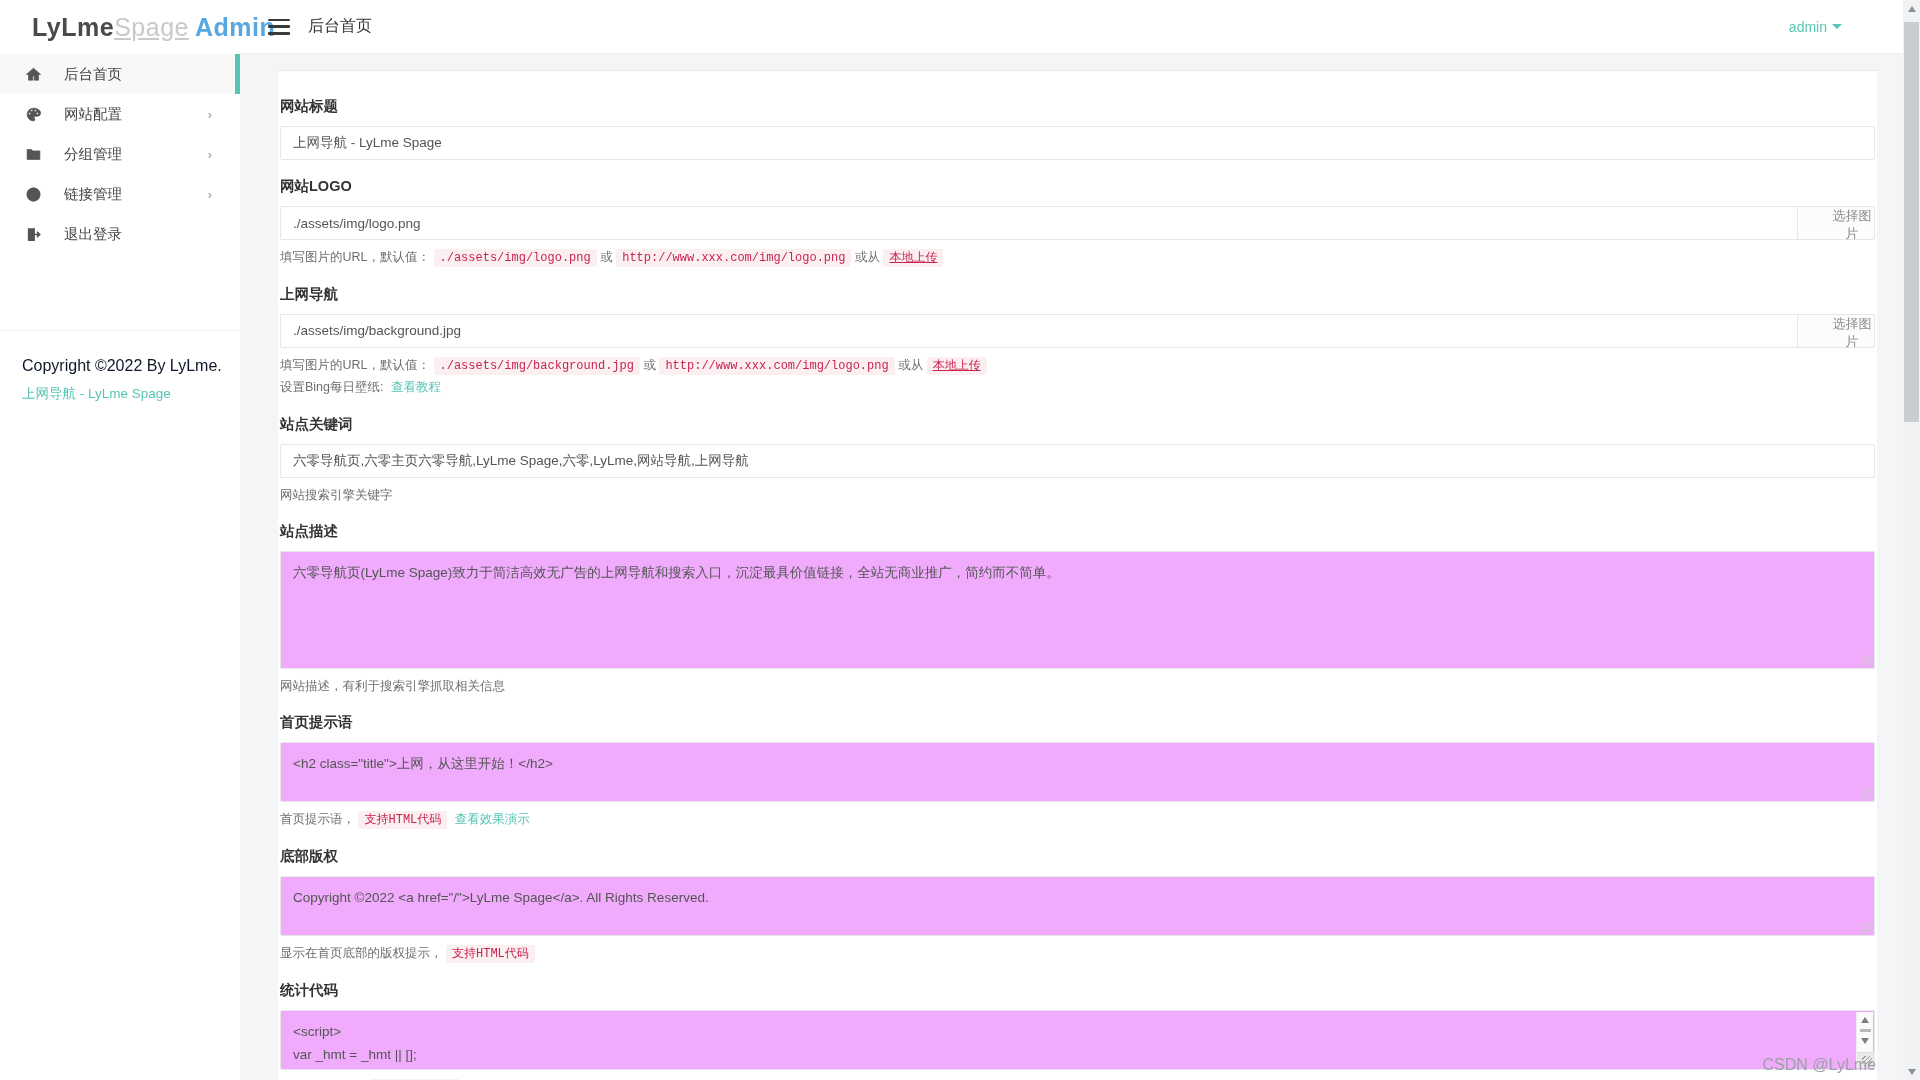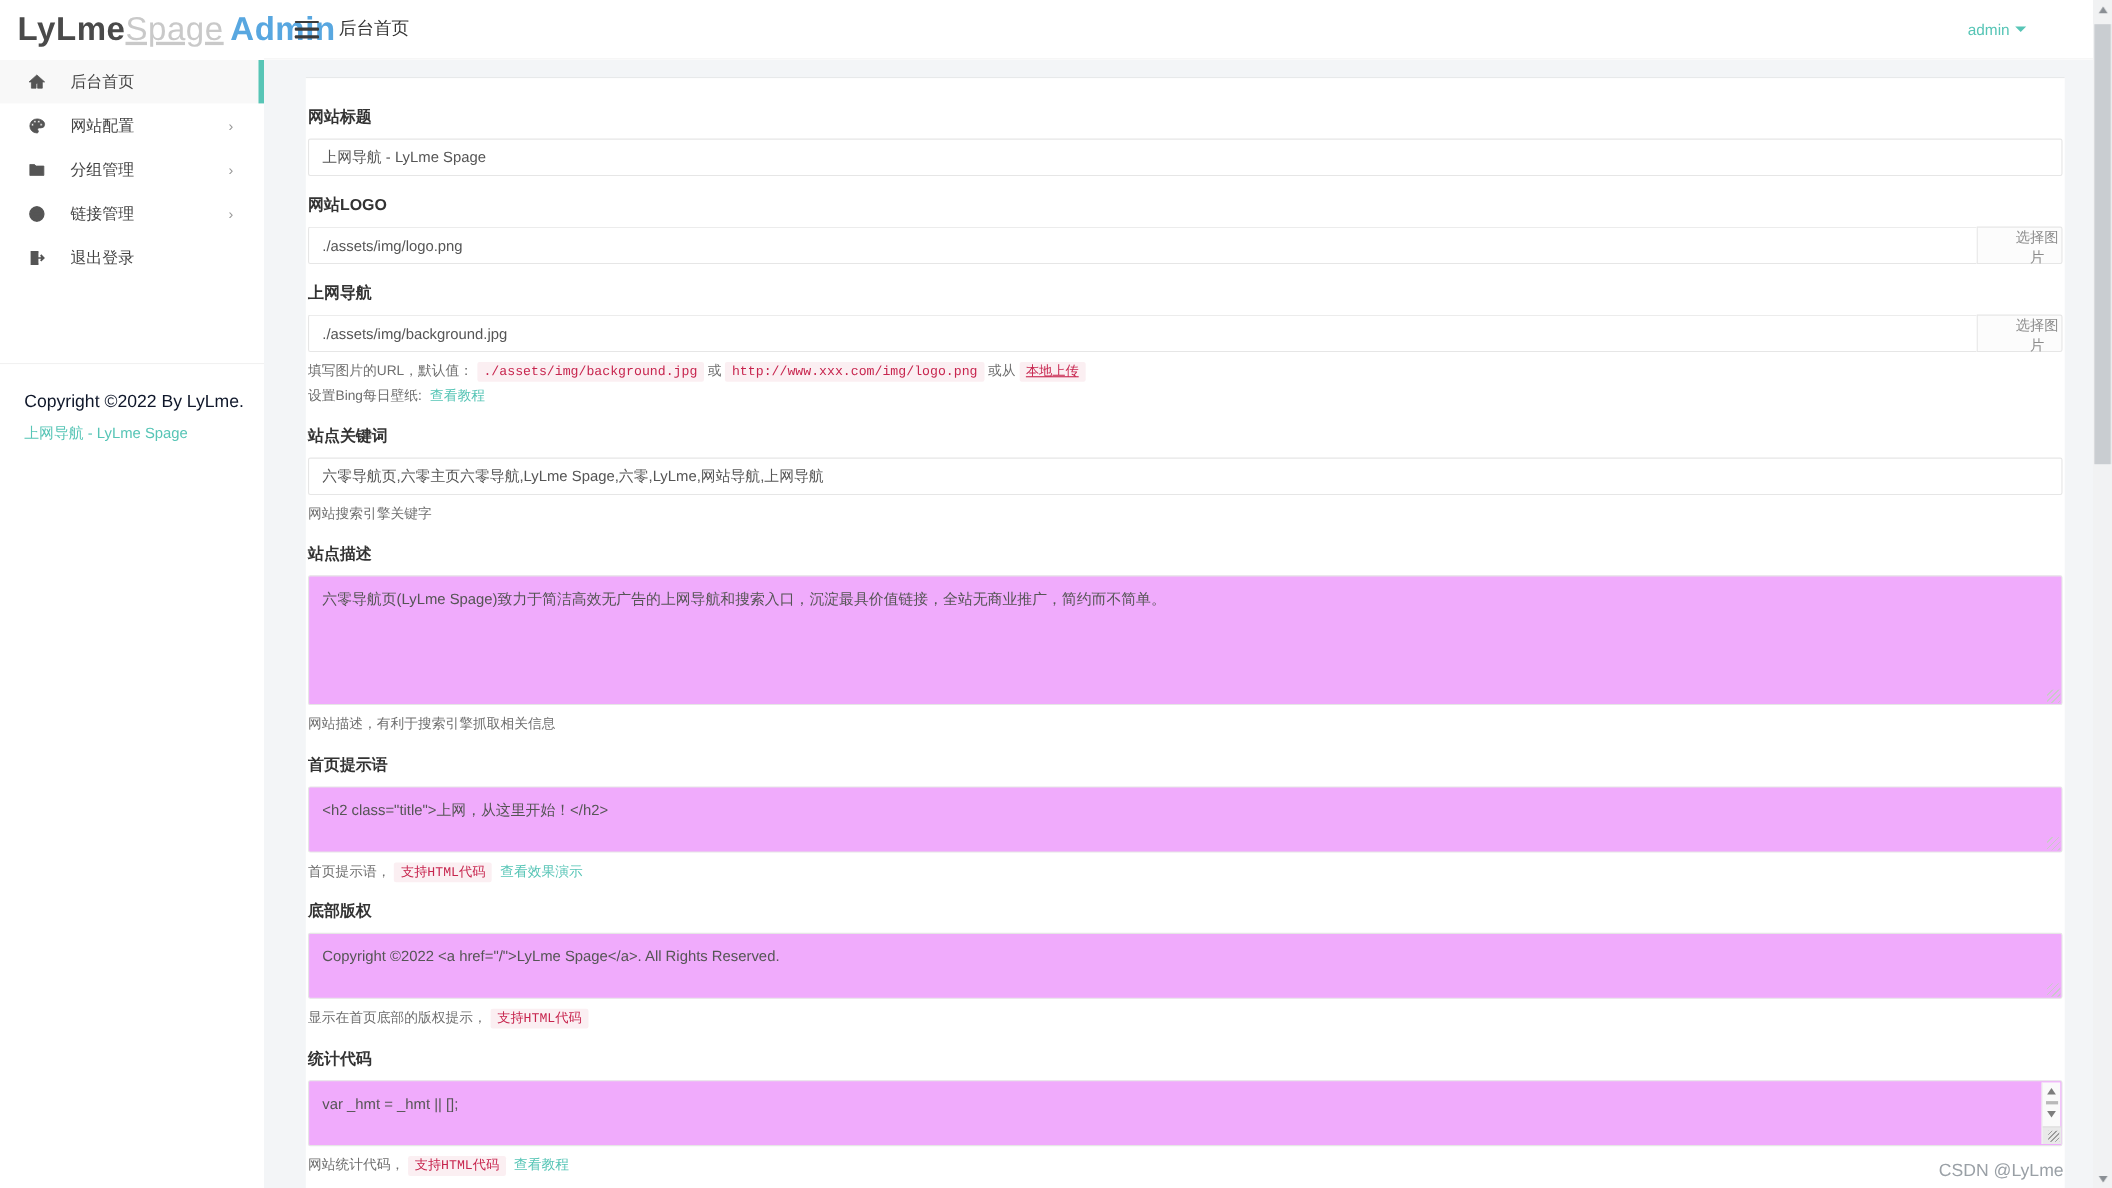--- a/index.html
+++ b/index.html
@@ -2,22 +2,22 @@
 <html><head>
 <meta charset="utf-8">
 <style>
   * { margin:0; padding:0; box-sizing:border-box; }
   html,body { width:1920px; height:1080px; overflow:hidden; background:#fff;
     font-family:"Liberation Sans","DejaVu Sans",sans-serif; }
 
   
   .topbar { position:fixed; top:0; left:0; width:1920px; height:54px; background:#fff;
     display:flex; align-items:stretch; z-index:30; }
-  .logo { width:240px; display:flex; align-items:center; padding-left:16px;
-    font-size:30px; letter-spacing:0.5px;text-align:center; }
+  .logo { width:240px; display:flex; align-items:center; padding-left:32px;
+    font-size:25px; letter-spacing:0.5px;text-align:center; }
   .logo .l1 { color:#4a4a4a; font-weight:bold; }
   .logo .l2 { color:#c9c9c9; font-weight:400;text-decoration:underline; }
   .logo .l3 { color:#58a7e0; font-weight:bold; margin-left:6px; }
   .topbar-main { flex:1; display:flex; align-items:center; border-bottom:1px solid #f2f2f2; }
   .hamburger { width:22px; height:16px; margin-left:28px; display:flex; flex-direction:column;
     justify-content:space-between; cursor:pointer; }
   .hamburger span { display:block; height:2.5px; background:#3a3a3a; border-radius:1px; }
   .page-title { margin-left:18px; font-size:16px; color:#333; }
   .user-box { margin-left:auto; margin-right:78px; font-size:14px; color:#57c5b6; cursor:pointer;
     display:flex; align-items:center; gap:5px; }
@@ -174,20 +174,28 @@
       <div class="f-label">网站标题</div>
       <input class="f-input" type="text" value="上网导航 - LyLme Spage" style="">
     </div>
 
     <div class="sect">
       <div class="f-label">网站LOGO</div>
       <div class="input-group">
         <input class="f-input" type="text" value="./assets/img/logo.png" style="">
         <button class="btn-pick">选择图片</button>
       </div>
+      <div class="help">
+        <span>填写图片的URL，默认值：</span>
+        <span class="code">./assets/img/logo.png</span>
+        <span>或</span>
+        <span class="code">http://www.xxx.com/img/logo.png</span>
+        <span>或从</span>
+        <a class="code">本地上传</a>
+      </div>
     </div>
 
     <div class="sect">
       <div class="f-label">上网导航</div>
       <div class="input-group">
         <input class="f-input" type="text" value="./assets/img/background.jpg" style="">
         <button class="btn-pick">选择图片</button>
       </div>
       <div class="help">
         <span>填写图片的URL，默认值：</span>
@@ -239,20 +247,21 @@
       </div>
       <div class="help">
         <span>显示在首页底部的版权提示，</span>
         <span class="code">支持HTML代码</span>
       </div>
     </div>
 
     <div class="sect">
       <div class="f-label">统计代码</div>
       <div class="f-area h-short" style="padding-right:28px;">
+        <div>&lt;script&gt;</div>
         <div>var _hmt = _hmt || [];</div>
         <div class="mini-sb">
           <span class="tri-up"></span>
           <span class="mthumb"></span>
           <span class="tri-dn"></span>
           <span class="mgrip"></span>
         </div>
       </div>
       <div class="help">
         <span>网站统计代码，</span>

